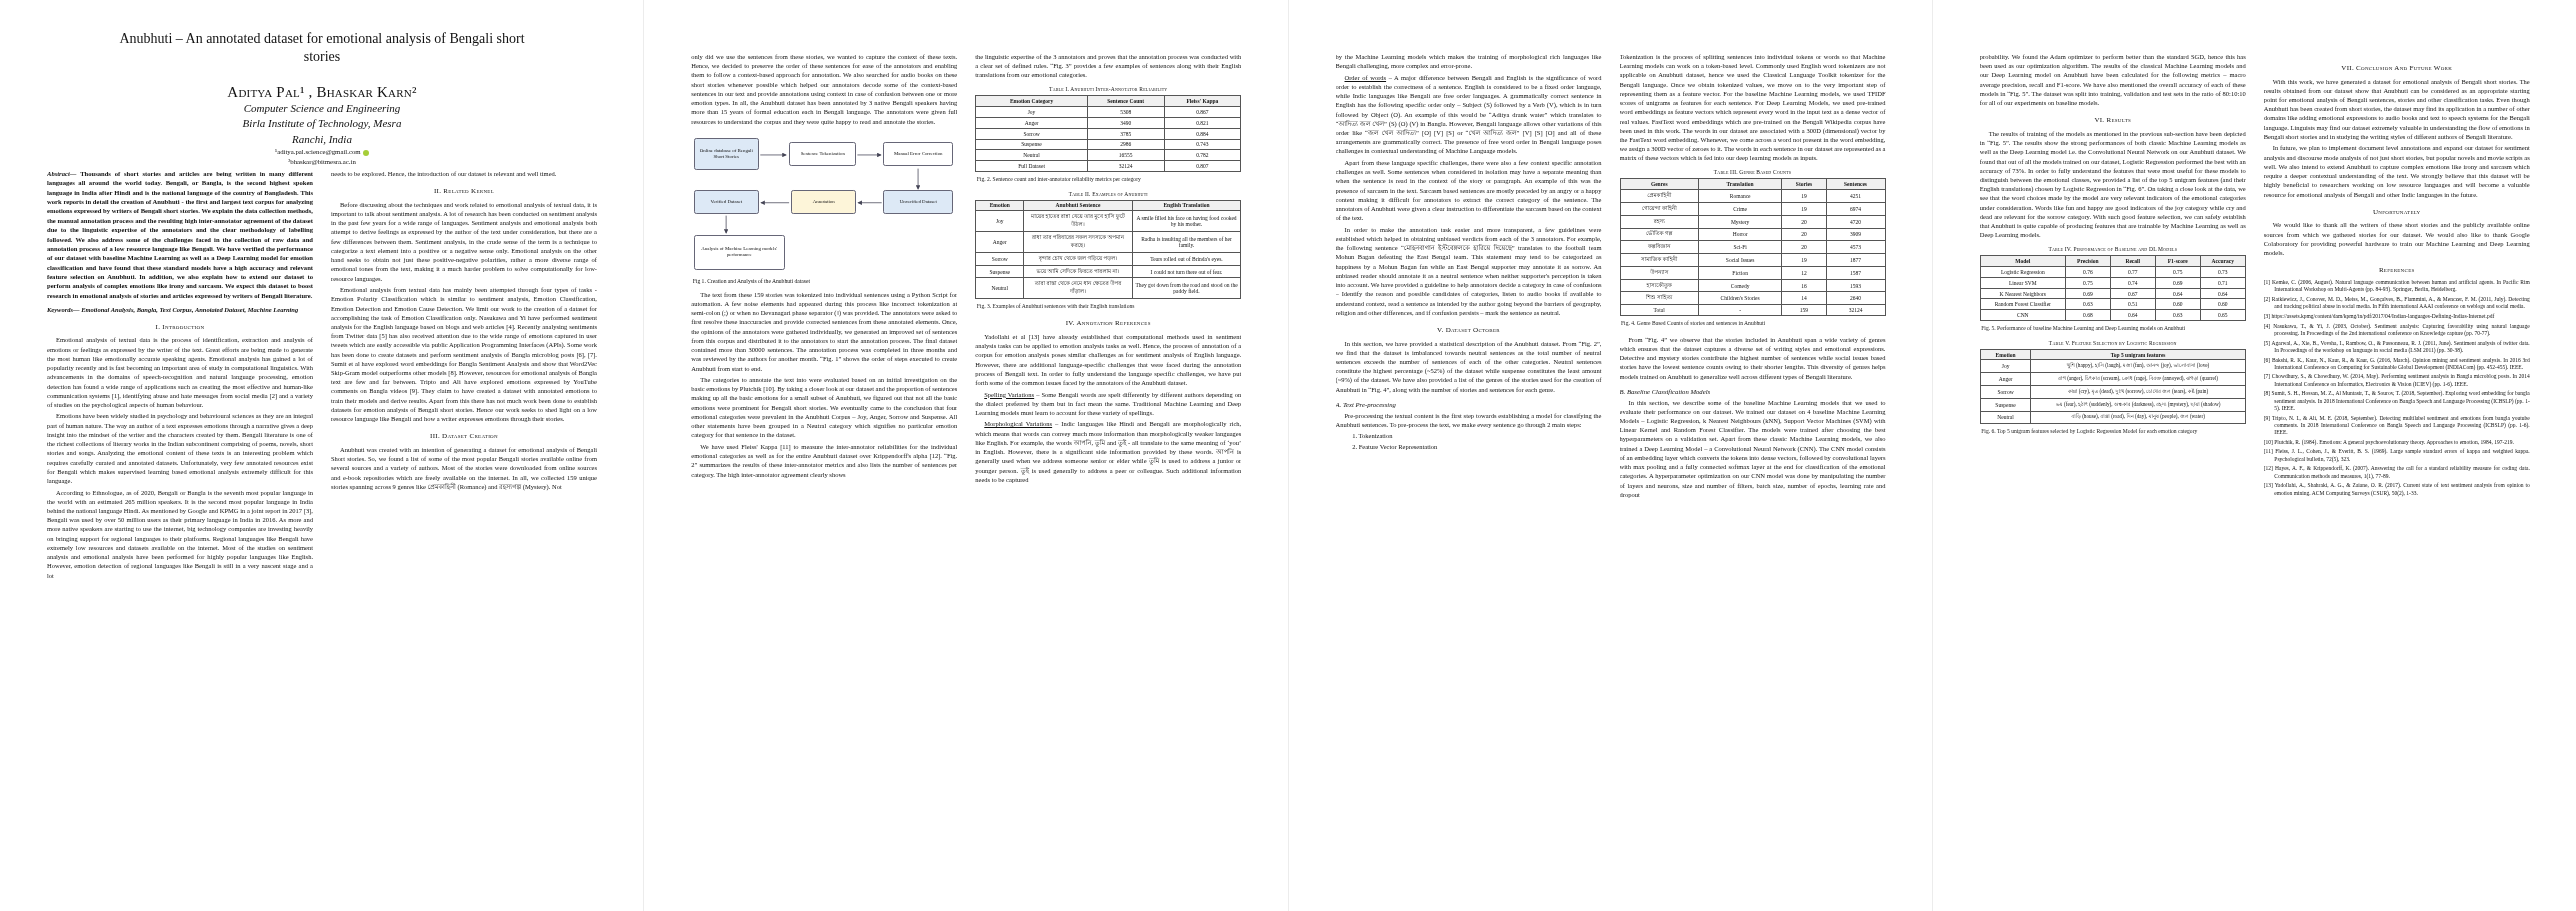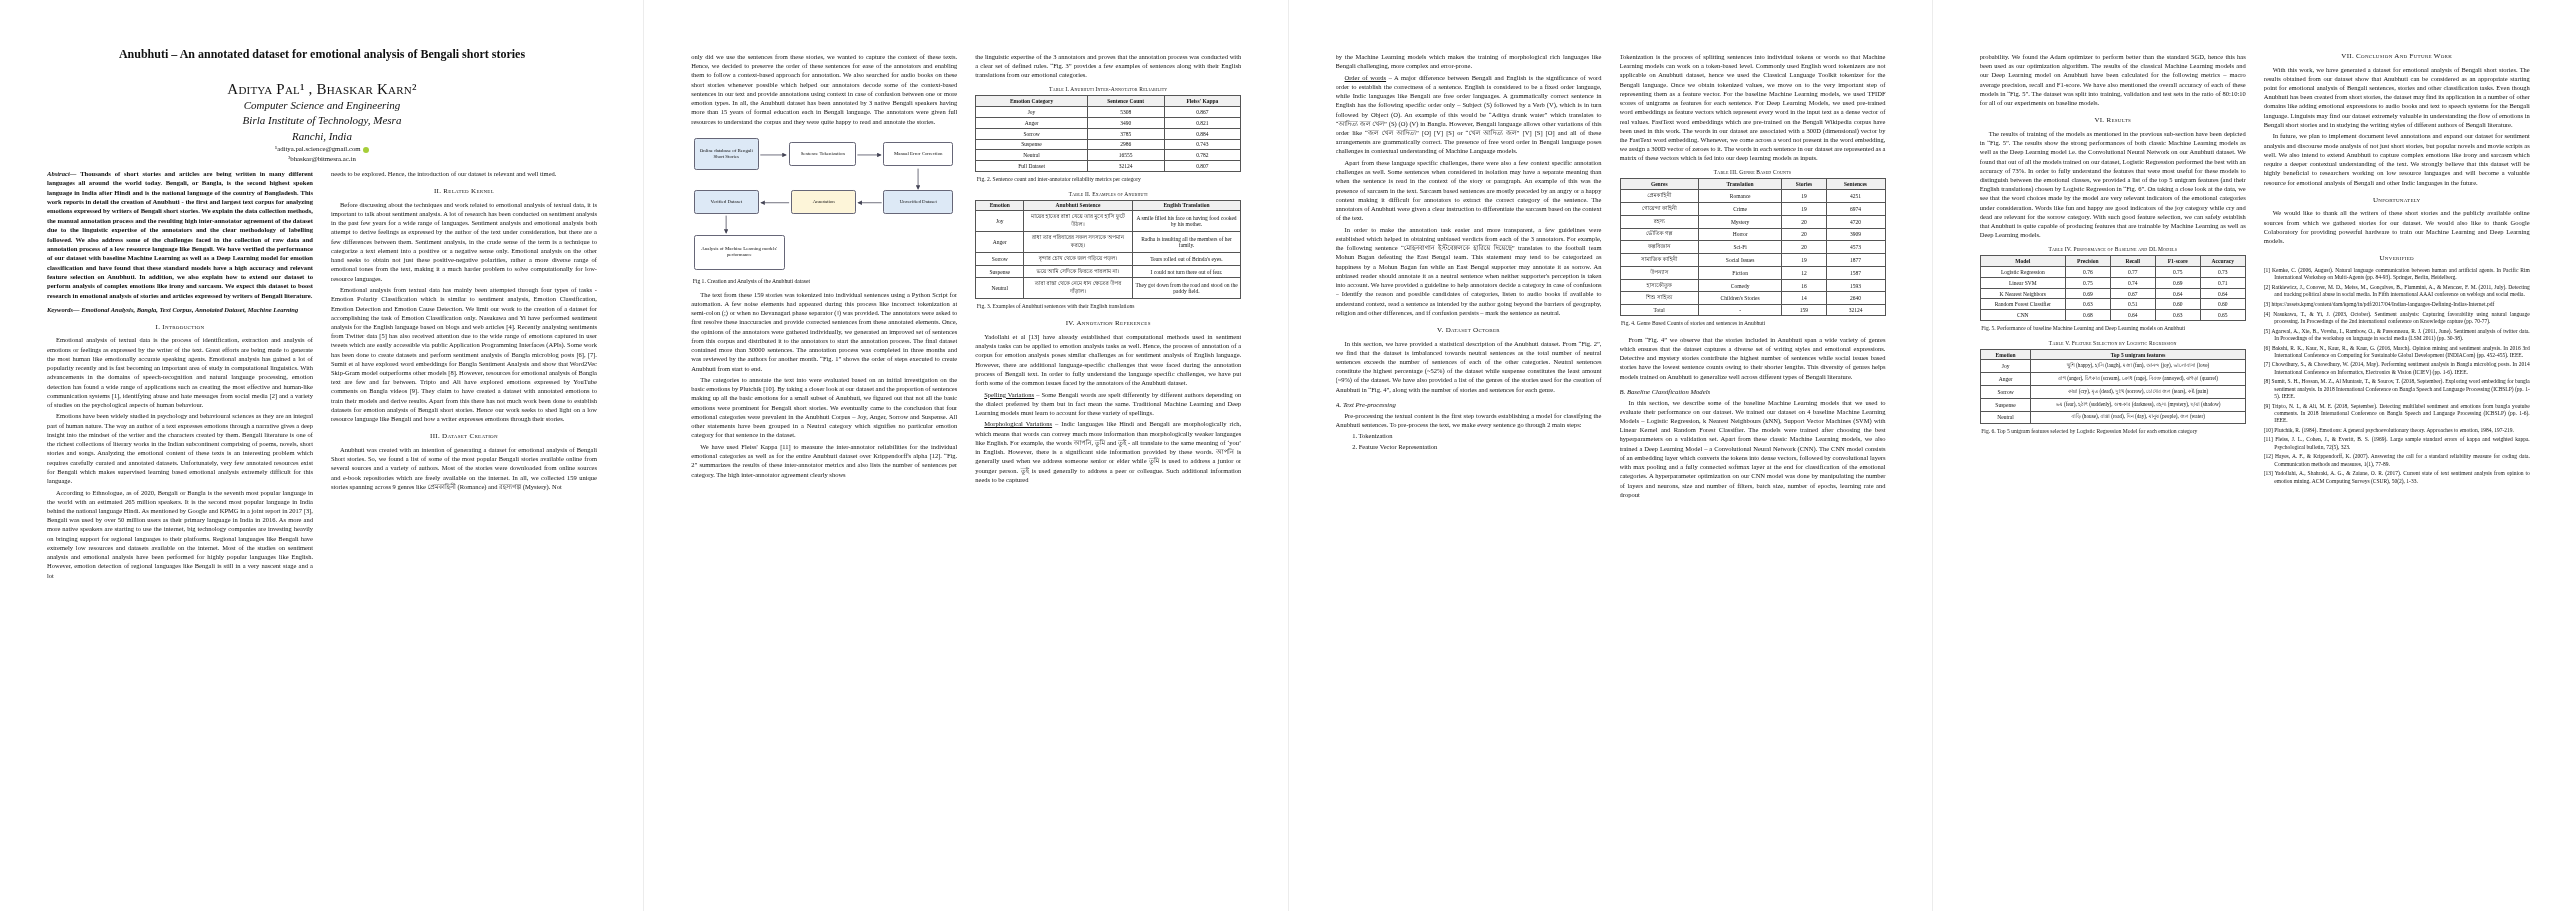--- a/index.html
+++ b/index.html
@@ -3,21 +3,21 @@
 <meta charset="utf-8">
 <style>
   html,body{margin:0;padding:0;background:#ffffff;}
   body{width:2576px;height:911px;font-family:"Liberation Serif", serif;color:#111;}
   .spread{display:flex;width:2576px;height:911px;background:#fff;}
   .page{position:relative;width:644px;height:911px;background:#fff;overflow:hidden;}
   .page + .page{border-left:0.8px solid #ececec;}
 
   
   .titleblock{position:absolute;top:30px;left:47px;width:550px;text-align:center;}
-  .title{font-size:12px;font-weight:bold;line-height:1.25;margin:17px auto;width:410px;}
+  .title{font-size:14px;font-weight:normal;line-height:1.25;margin:0 auto;width:410px;}
   .authors{margin-top:19px;font-size:15px;font-variant:small-caps;letter-spacing:0.2px;}
   .affil{font-style:italic;font-size:11px;line-height:1.4;}
   .emailline{font-size:6.8px;line-height:1.45;}
   .orcid{display:inline-block;width:6px;height:6px;border-radius:50%;background:#A6CE39;margin-left:2.3px;vertical-align:middle;}
 
   
   .cols{position:absolute;left:47px;width:550px;display:flex;gap:18px;}
   .cols-p1{top:169px;height:708px;}
   .cols-rest{top:52px;height:829px;}
   .col{width:266px;overflow:hidden;}
@@ -412,26 +412,26 @@
               <tr>
                 <td>Neutral</td>
                 <td>বাড়ি (house), রাস্তা (road), দিন (day), মানুষ (people), জল (water)</td>
               </tr>
             </tbody>
         </table>
         <div class="figcap">Fig. 6.   Top 5 unigram features selected by Logistic Regression Model for each emotion category</div>
       </div>
 
       <div class="col">
-        <h2 class="sec" style="margin-top:0;">VII.  Conclusion And Future Work</h2>
+        <h2 class="sec" style="margin-top:12px;">VII.  Conclusion And Future Work</h2>
         <p class="para">With this work, we have generated a dataset for emotional analysis of Bengali short stories. The results obtained from our dataset show that Anubhuti can be considered as an appropriate starting point for emotional analysis of Bengali sentences, stories and other classification tasks. Even though Anubhuti has been created from short stories, the dataset may find its application in a number of other domains like adding emotional expressions to audio books and text to speech systems for the Bengali language. Linguists may find our dataset extremely valuable in understanding the flow of emotions in Bengali short stories and in studying the writing styles of different authors of Bengali literature.</p>
         <p class="para">In future, we plan to implement document level annotations and expand our dataset for sentiment analysis and discourse mode analysis of not just short stories, but popular novels and movie scripts as well. We also intend to extend Anubhuti to capture complex emotions like irony and sarcasm which require a deeper contextual understanding of the text. We strongly believe that this dataset will be highly beneficial to researchers working on low resource languages and will become a valuable resource for emotional analysis of Bengali and other Indic languages in the future.</p>
         <h2 class="sec refhead">Unfortunately</h2>
         <p class="para ackpara">We would like to thank all the writers of these short stories and the publicly available online sources from which we gathered stories for our dataset. We would also like to thank Google Colaboratory for providing powerful hardware to train our Machine Learning and Deep Learning models.</p>
-        <h2 class="sec refhead">Unverified</h2>
+        <h2 class="sec refhead">References</h2>
         <div class="refs">
             <div class="ref">[1]   Kemke, C. (2006, August). Natural language communication between human and artificial agents. In Pacific Rim International Workshop on Multi-Agents (pp. 84-93). Springer, Berlin, Heidelberg.</div>
             <div class="ref">[2]   Ratkiewicz, J., Conover, M. D., Meiss, M., Gonçalves, B., Flammini, A., &amp; Menczer, F. M. (2011, July). Detecting and tracking political abuse in social media. In Fifth international AAAI conference on weblogs and social media.</div>
             <div class="ref">[3]   https://assets.kpmg/content/dam/kpmg/in/pdf/2017/04/Indian-languages-Defining-Indias-Internet.pdf</div>
             <div class="ref">[4]   Nasukawa, T., &amp; Yi, J. (2003, October). Sentiment analysis: Capturing favorability using natural language processing. In Proceedings of the 2nd international conference on Knowledge capture (pp. 70-77).</div>
             <div class="ref">[5]   Agarwal, A., Xie, B., Vovsha, I., Rambow, O., &amp; Passonneau, R. J. (2011, June). Sentiment analysis of twitter data. In Proceedings of the workshop on language in social media (LSM 2011) (pp. 30-38).</div>
             <div class="ref">[6]   Bakshi, R. K., Kaur, N., Kaur, R., &amp; Kaur, G. (2016, March). Opinion mining and sentiment analysis. In 2016 3rd International Conference on Computing for Sustainable Global Development (INDIACom) (pp. 452-455). IEEE.</div>
             <div class="ref">[7]   Chowdhury, S., &amp; Chowdhury, W. (2014, May). Performing sentiment analysis in Bangla microblog posts. In 2014 International Conference on Informatics, Electronics &amp; Vision (ICIEV) (pp. 1-6). IEEE.</div>
             <div class="ref">[8]   Sumit, S. H., Hossan, M. Z., Al Muntasir, T., &amp; Sourov, T. (2018, September). Exploring word embedding for bangla sentiment analysis. In 2018 International Conference on Bangla Speech and Language Processing (ICBSLP) (pp. 1-5). IEEE.</div>
             <div class="ref">[9]   Tripto, N. I., &amp; Ali, M. E. (2018, September). Detecting multilabel sentiment and emotions from bangla youtube comments. In 2018 International Conference on Bangla Speech and Language Processing (ICBSLP) (pp. 1-6). IEEE.</div>

